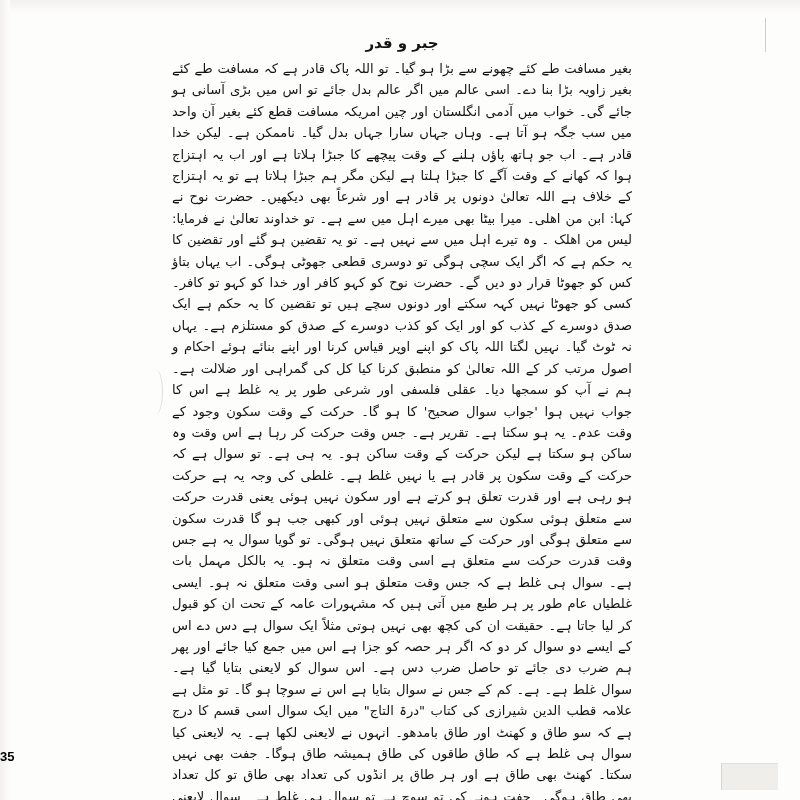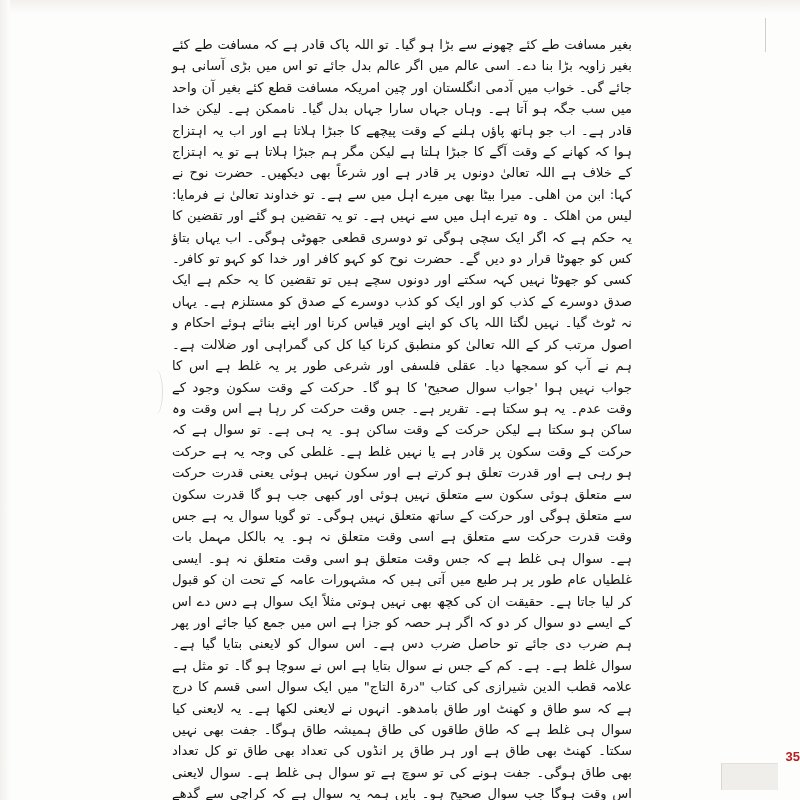--- a/index.html
+++ b/index.html
@@ -89,39 +89,40 @@
   }
   .body-text p {
     margin: 0;
   }
 
   .page-number {
     position: absolute;
     left: 0;
     right: 0;
     bottom: 36px;
-    text-align: right;
+    text-align: left;
     font-size: 13px;
     font-weight: bold;
-    color: #b91c1c;
+    color: #000000;
     font-family: "Liberation Sans", sans-serif;
   }
 </style>
 </head>
 <body>
 
 <div class="page">
 
   <div class="scan-edge-top"></div>
   <div class="scan-edge-left"></div>
   <div class="scan-mark-right"></div>
   <div class="scan-notch"></div>
   <div class="scan-blot"></div>
 
   <div class="content">
+    <div class="header-title">جبر و قدر</div>
 
     <div class="body-text">
       <p>بغیر مسافت طے کئے چھونے سے بڑا ہو گیا۔ تو اللہ پاک قادر ہے کہ مسافت طے کئے بغیر زاویہ بڑا بنا دے۔ اسی عالم میں اگر عالم بدل جائے تو اس میں بڑی آسانی ہو جائے گی۔ خواب میں آدمی انگلستان اور چین امریکہ مسافت قطع کئے بغیر آن واحد میں سب جگہ ہو آتا ہے۔ وہاں جہاں سارا جہاں بدل گیا۔ ناممکن ہے۔ لیکن خدا قادر ہے۔ اب جو ہاتھ پاؤں ہلنے کے وقت پیچھے کا جبڑا ہلاتا ہے اور اب یہ اہتزاج ہوا کہ کھانے کے وقت آگے کا جبڑا ہلتا ہے لیکن مگر ہم جبڑا ہلاتا ہے تو یہ اہتزاج کے خلاف ہے اللہ تعالیٰ دونوں پر قادر ہے اور شرعاً بھی دیکھیں۔ حضرت نوح نے کہا: ابن من اھلی۔ میرا بیٹا بھی میرے اہل میں سے ہے۔ تو خداوند تعالیٰ نے فرمایا: لیس من اھلک ۔ وہ تیرے اہل میں سے نہیں ہے۔ تو یہ تقضین ہو گئے اور تقضین کا یہ حکم ہے کہ اگر ایک سچی ہوگی تو دوسری قطعی جھوٹی ہوگی۔ اب یہاں بتاؤ کس کو جھوٹا قرار دو دیں گے۔ حضرت نوح کو کہو کافر اور خدا کو کہو تو کافر۔ کسی کو جھوٹا نہیں کہہ سکتے اور دونوں سچے ہیں تو تقضین کا یہ حکم ہے ایک صدق دوسرے کے کذب کو اور ایک کو کذب دوسرے کے صدق کو مستلزم ہے۔ یہاں نہ ٹوٹ گیا۔ نہیں لگتا اللہ پاک کو اپنے اوپر قیاس کرنا اور اپنے بنائے ہوئے احکام و اصول مرتب کر کے اللہ تعالیٰ کو منطبق کرنا کیا کل کی گمراہی اور ضلالت ہے۔ ہم نے آپ کو سمجھا دیا۔ عقلی فلسفی اور شرعی طور پر یہ غلط ہے اس کا جواب نہیں ہوا 'جواب سوال صحیح' کا ہو گا۔ حرکت کے وقت سکون وجود کے وقت عدم۔ یہ ہو سکتا ہے۔ تقریر ہے۔ جس وقت حرکت کر رہا ہے اس وقت وہ ساکن ہو سکتا ہے لیکن حرکت کے وقت ساکن ہو۔ یہ ہی ہے۔ تو سوال ہے کہ حرکت کے وقت سکون پر قادر ہے یا نہیں غلط ہے۔ غلطی کی وجہ یہ ہے حرکت ہو رہی ہے اور قدرت تعلق ہو کرتے ہے اور سکون نہیں ہوئی یعنی قدرت حرکت سے متعلق ہوئی سکون سے متعلق نہیں ہوئی اور کبھی جب ہو گا قدرت سکون سے متعلق ہوگی اور حرکت کے ساتھ متعلق نہیں ہوگی۔ تو گویا سوال یہ ہے جس وقت قدرت حرکت سے متعلق ہے اسی وقت متعلق نہ ہو۔ یہ بالکل مہمل بات ہے۔ سوال ہی غلط ہے کہ جس وقت متعلق ہو اسی وقت متعلق نہ ہو۔ ایسی غلطیاں عام طور پر ہر طبع میں آتی ہیں کہ مشہورات عامہ کے تحت ان کو قبول کر لیا جاتا ہے۔ حقیقت ان کی کچھ بھی نہیں ہوتی مثلاً ایک سوال ہے دس دے اس کے ایسے دو سوال کر دو کہ اگر ہر حصہ کو جزا ہے اس میں جمع کیا جائے اور پھر ہم ضرب دی جائے تو حاصل ضرب دس ہے۔ اس سوال کو لایعنی بتایا گیا ہے۔ سوال غلط ہے۔ ہے۔ کم کے جس نے سوال بتایا ہے اس نے سوچا ہو گا۔ تو مثل ہے علامہ قطب الدین شیرازی کی کتاب "درۃ التاج" میں ایک سوال اسی قسم کا درج ہے کہ سو طاق و کھنٹ اور طاق بامدھو۔ انہوں نے لایعنی لکھا ہے۔ یہ لایعنی کیا سوال ہی غلط ہے کہ طاق طاقوں کی طاق ہمیشہ طاق ہوگا۔ جفت بھی نہیں سکتا۔ کھنٹ بھی طاق ہے اور ہر طاق پر انڈوں کی تعداد بھی طاق تو کل تعداد بھی طاق ہوگی۔ جفت ہونے کی تو سوچ ہے تو سوال ہی غلط ہے۔ سوال لایعنی اس وقت ہوگا جب سوال صحیح ہو۔ بایں ہمہ یہ سوال ہے کہ کراچی سے گدھے میں بھی فی گھنٹہ کی رفتار سے چلتا ہے اور پچیس میل فی گھنٹہ کی رفتار سے پیچھے آتا ہے حیدرآباد کتنی دیر میں پہنچے گا۔ یہ سوال صحیح نہیں ہے۔ اسی طرح اللہ تعالیٰ کی قدرت اور فعل کے متعلق سوال کرنا اور ان پر اپنے علم و قدرت پر ڈھانڈھنا انتہائی گمراہی</p>
     </div>
   </div>
 
   <div class="page-number">35</div>
 </div>
 
 </body></html>

